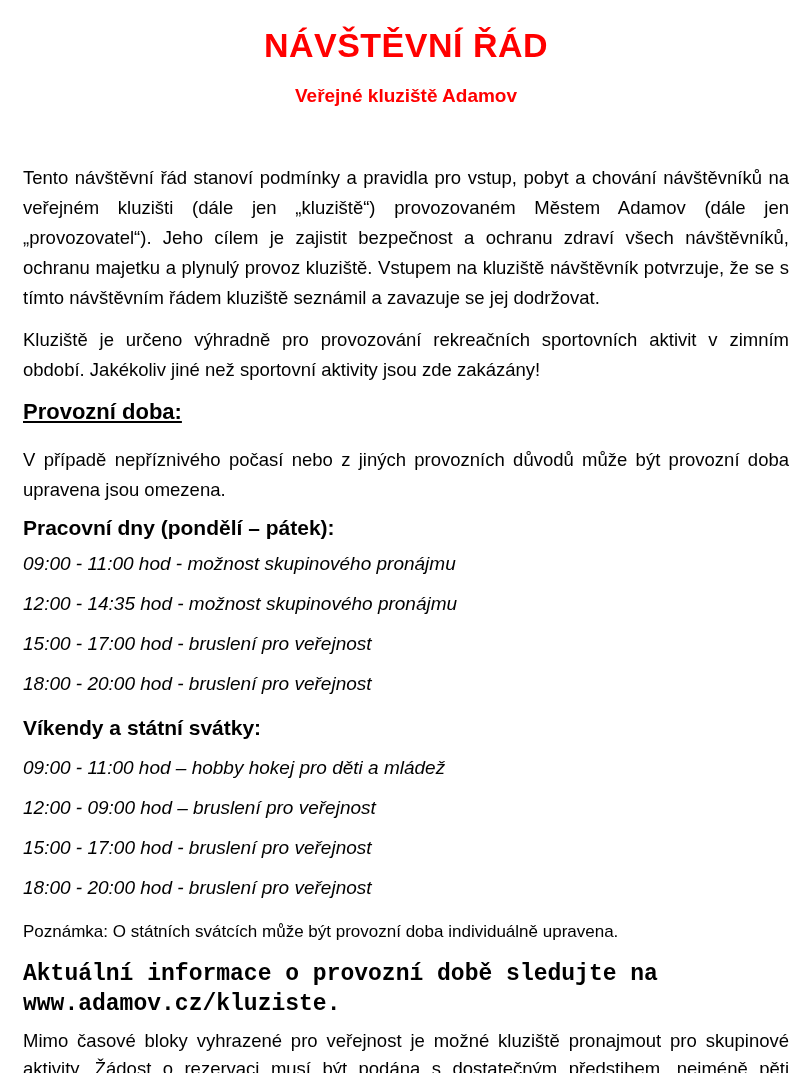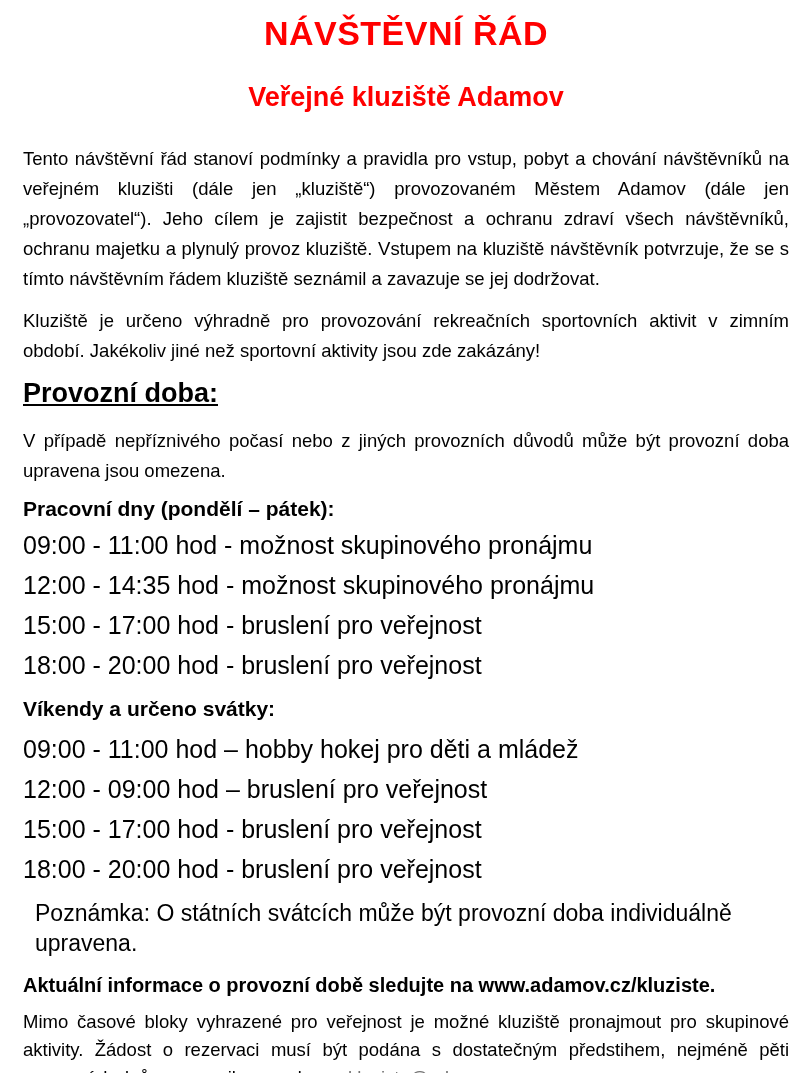--- a/index.html
+++ b/index.html
@@ -7,71 +7,73 @@
     width: 811px;
     height: 1073px;
     background: #ffffff;
     overflow: hidden;
     box-sizing: border-box;
     padding: 14px 22px 0 23px;
     font-family: "Liberation Sans", sans-serif;
     color: #000000;
   }
   .doc-title {
-    margin: 0;
+    margin: 12px;
     text-align: center;
     color: #ff0000;
     font-size: 34px;
     line-height: 38px;
     font-weight: bold;
     letter-spacing: 0.5px;
   }
   .doc-subtitle {
-    margin: 30px 0 0 0;
+    margin: 17px 0 0 0;
     text-align: center;
     color: #ff0000;
-    font-size: 27px;
+    font-size: 19px;
     line-height: 30px;
     font-weight: bold;
   }
   .para {
-    margin: 32px 0 0 0;
+    margin: 52px 0 0 0;
     font-size: 18.5px;
     line-height: 30px;
     text-align: justify;
   }
   .section-heading {
     margin: 14px 0 0 0;
-    font-size: 27px;
+    font-size: 22px;
     line-height: 26px;
     font-weight: bold;
     text-decoration: underline;
   }
   .sub-heading {
     margin: 8px 0 0 0;
     font-size: 21px;
     line-height: 30px;
     font-weight: bold;
   }
   .slot {
     margin: 10px 0 0 0;
-    font-size: 25px;
+    font-size: 19px;
     line-height: 30px;
+    font-style: italic;
   }
   .slot.first { margin-top: 6px; }
   .note-line {
-    margin: 14px 0 0 12px;
-    font-size: 23px;
+    margin: 14px 0 0 0;
+    font-size: 17px;
     line-height: 30px;
   }
   .bold-line {
     margin: 12px 0 0 0;
-    font-size: 20px;
+    font-size: 23px;
     line-height: 30px;
     font-weight: bold;
+    font-family: Liberation Mono, monospace;
   }
   .final-para {
     margin: 8px 0 0 0;
     font-size: 18.5px;
     line-height: 28px;
     text-align: justify;
   }
   .email-link {
     color: #737373;
     text-decoration: underline;
@@ -96,21 +98,21 @@
 
 <p class="para hours-note">V případě nepříznivého počasí nebo z jiných provozních důvodů může být provozní doba upravena jsou omezena.</p>
 
 <p class="sub-heading">Pracovní dny (pondělí – pátek):</p>
 
 <p class="slot first">09:00 - 11:00 hod - možnost skupinového pronájmu</p>
 <p class="slot">12:00 - 14:35 hod - možnost skupinového pronájmu</p>
 <p class="slot">15:00 - 17:00 hod - bruslení pro veřejnost</p>
 <p class="slot">18:00 - 20:00 hod - bruslení pro veřejnost</p>
 
-<p class="sub-heading weekend-heading">Víkendy a určeno svátky:</p>
+<p class="sub-heading weekend-heading">Víkendy a státní svátky:</p>
 
 <p class="slot">09:00 - 11:00 hod – hobby hokej pro děti a mládež</p>
 <p class="slot">12:00 - 09:00 hod – bruslení pro veřejnost</p>
 <p class="slot">15:00 - 17:00 hod - bruslení pro veřejnost</p>
 <p class="slot">18:00 - 20:00 hod - bruslení pro veřejnost</p>
 
 <p class="note-line">Poznámka: O státních svátcích může být provozní doba individuálně upravena.</p>
 
 <p class="bold-line">Aktuální informace o provozní době sledujte na www.adamov.cz/kluziste.</p>
 

